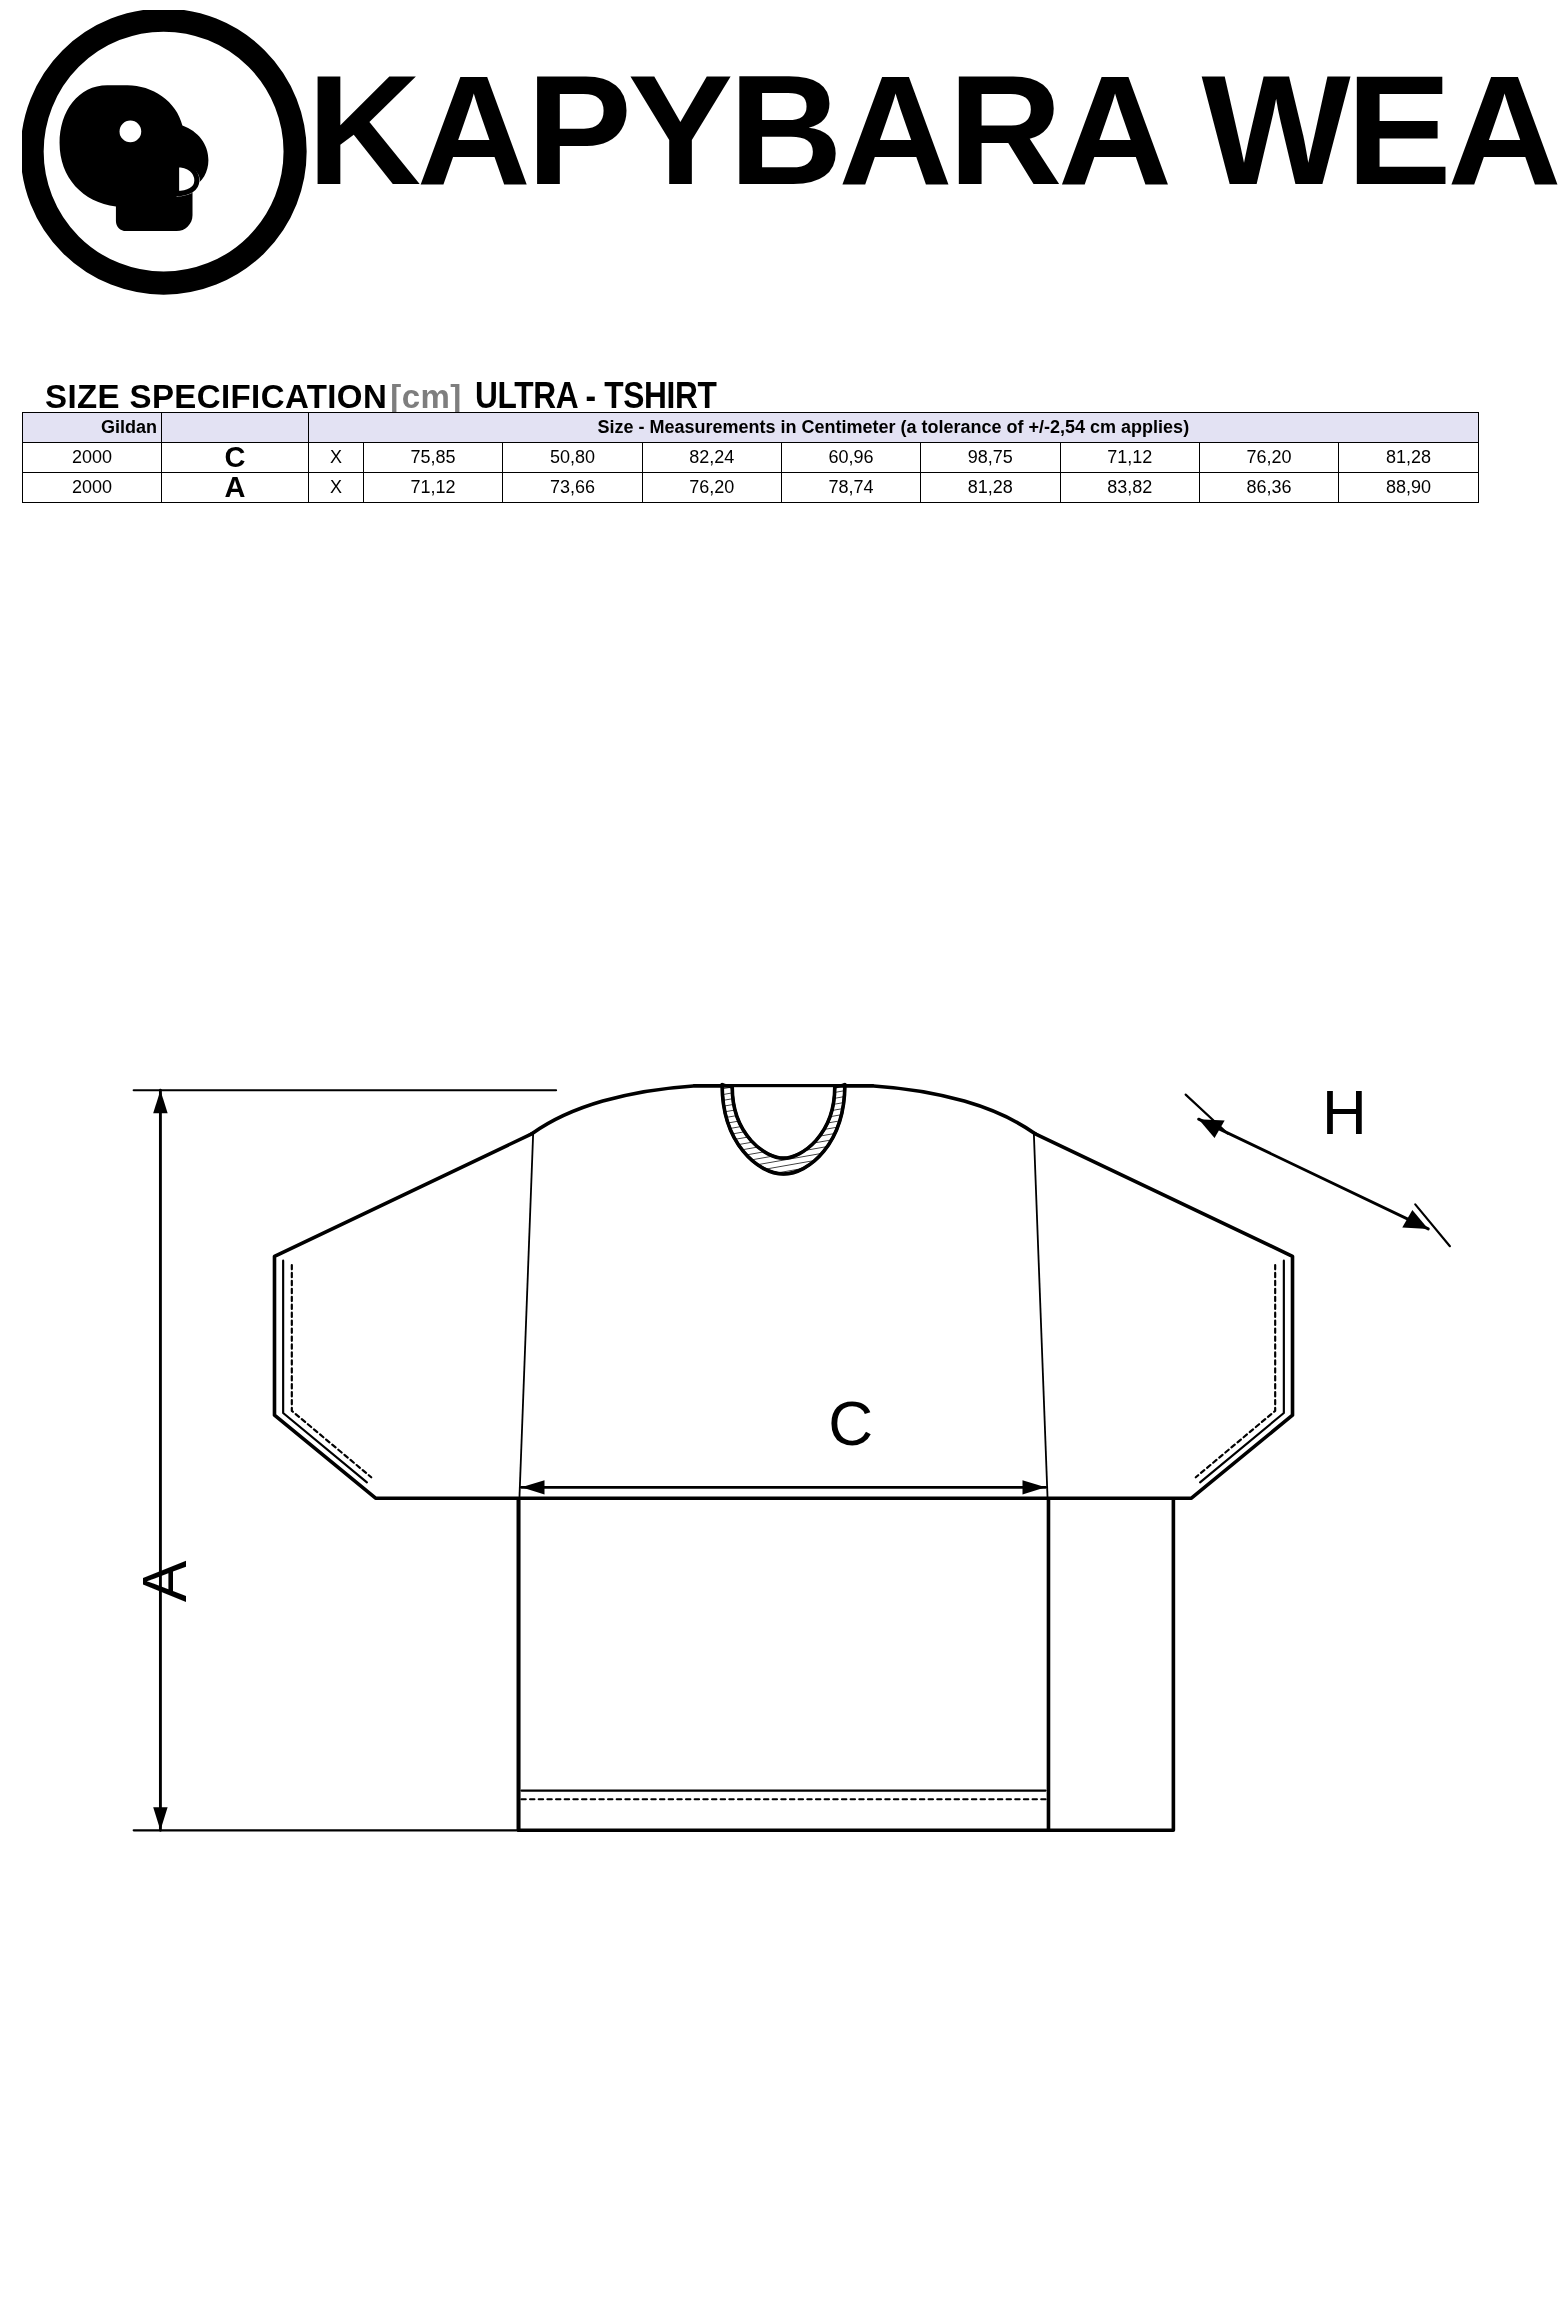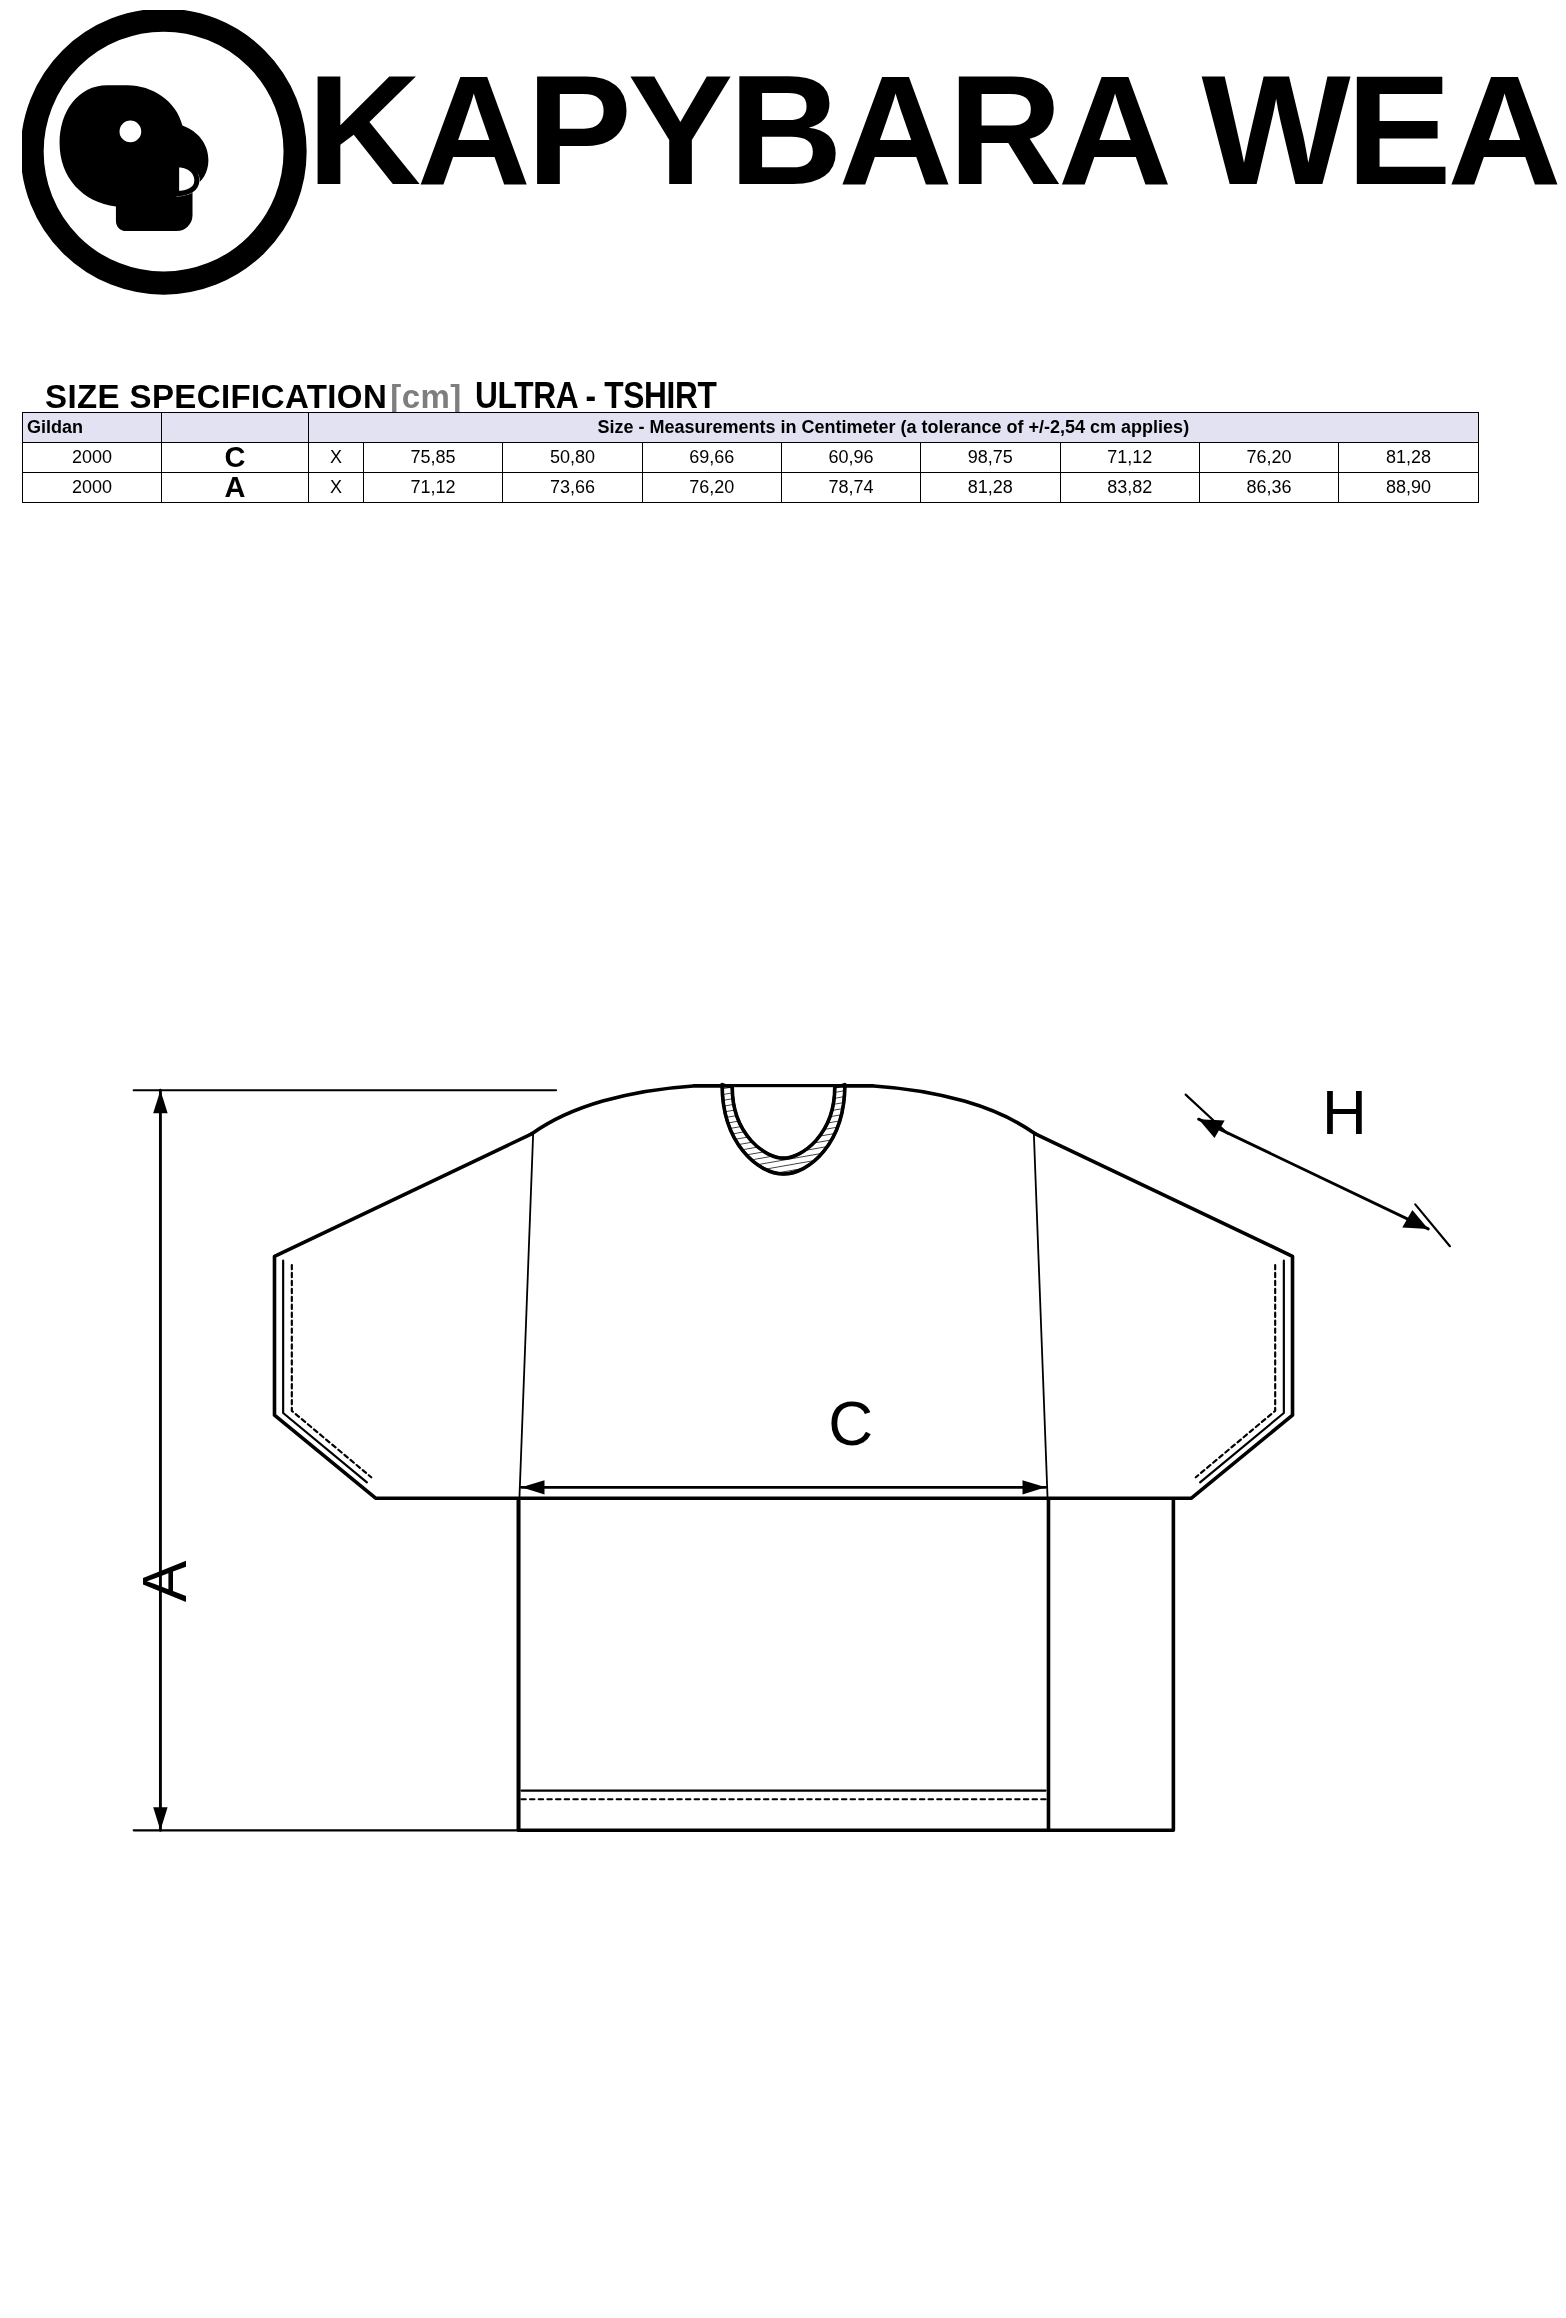--- a/index.html
+++ b/index.html
@@ -87,21 +87,21 @@
   .size-table td, .size-table th {
     border: 1.4px solid #000000;
     padding: 2.2px 4.3px;
     height: 24.6px;
     text-align: center;
     font-weight: 400;
     background: #ffffff;
   }
   .size-table .hdr-brand {
     background: #e3e2f3;
-    text-align: left;
+    text-align: right;
     font-weight: 700;
     width: 130px;
   }
   .size-table .hdr-blank {
     background: #e3e2f3;
     width: 137px;
   }
   .size-table .hdr-span {
     background: #e3e2f3;
     font-weight: 700;
@@ -173,21 +173,21 @@
       <td class="hdr-brand">Gildan</td>
       <td class="hdr-blank"></td>
       <td class="hdr-span" colspan="9">Size - Measurements in Centimeter (a tolerance of  +/-2,54 cm applies)</td>
     </tr>
     <tr>
       <td>2000</td>
       <td class="meas-letter">C</td>
       <td>X</td>
       <td>75,85</td>
       <td>50,80</td>
-      <td>69,66</td>
+      <td>82,24</td>
       <td>60,96</td>
       <td>98,75</td>
       <td>71,12</td>
       <td>76,20</td>
       <td>81,28</td>
     </tr>
     <tr>
       <td>2000</td>
       <td class="meas-letter">A</td>
       <td>X</td>

